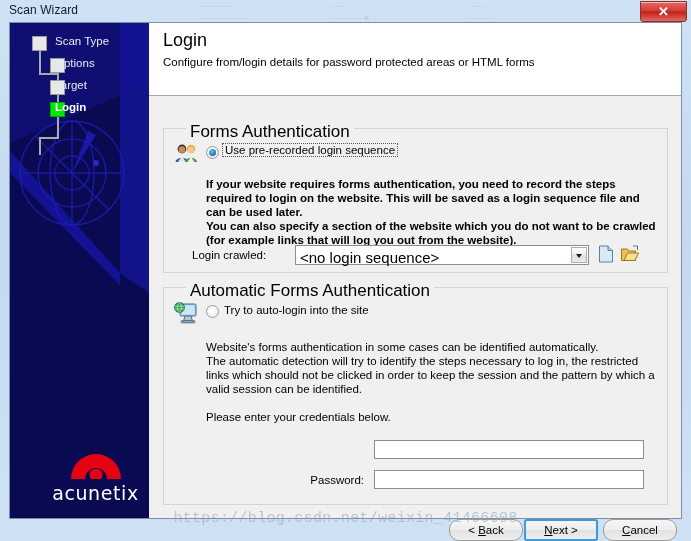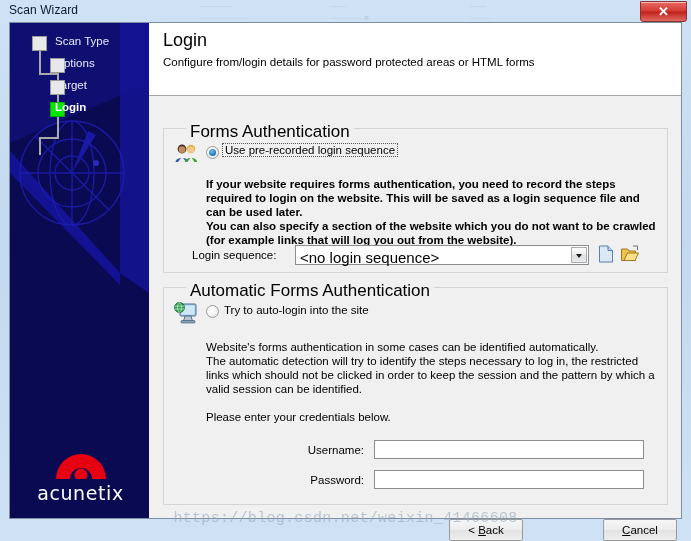--- a/index.html
+++ b/index.html
@@ -135,21 +135,21 @@
     font-weight: bold;
     color: #ffffff;
   }
   .connector {
     position: absolute;
     background: #a9a9a9;
   }
 
   .logo-wrap {
     position: absolute;
-    left: 1px;
+    left: 16px;
     bottom: 14px;
     width: 139px;
     text-align: center;
   }
   .logo-mark { display: block; margin: 0 auto 3px; }
   .logo-text {
     color: #ffffff;
     font-size: 19px;
     letter-spacing: .6px;
     font-family: "DejaVu Sans", sans-serif;
@@ -322,21 +322,21 @@
     width: 673px;
     height: 22px;
   }
   .btn {
     position: absolute;
     top: 0;
     width: 74px;
     height: 22px;
     background: linear-gradient(180deg, #f6f6f6 0%, #ededed 48%, #e2e2e2 52%, #eeeeee 100%);
     border: 1px solid #9a9a9a;
-    border-radius: 2px;
+    border-radius: 10px;
     box-sizing: border-box;
     font-family: "Liberation Sans", sans-serif;
     font-size: 11.5px;
     color: #000000;
     cursor: pointer;
     text-align: center;
     line-height: 20px;
     padding: 0;
   }
   .btn.default {
@@ -461,21 +461,21 @@
             <path d="M11 19 C11 13.8 23 13.8 23 19 Z" fill="#4a9b3f"></path>
             <path d="M13.5 19 L17 14 L20.5 19 Z" fill="#eef0ee"></path>
           </svg>
           <div class="radio checked"></div>
           <div class="radio-label focused">Use pre-recorded login sequence</div>
         </div>
 
         <div class="body-text" style="left:42px; top:48px; width:452px;font-weight:bold;">If your website requires forms authentication, you need to record the steps required to login on the website. This will be saved as a login sequence file and can be used later.
 You can also specify a section of the website which you do not want to be crawled (for example links that will log you out from the website).</div>
 
-        <div class="field-label" style="left:28px; top:120px; width:100px; text-align:left;">Login sequence:</div>
+        <div class="field-label" style="left:28px; top:120px; width:100px; text-align:left;">Login crawled:</div>
 
         <div class="combo" style="left:131px; top:116px; width:294px;">
           <div class="value">&lt;no login sequence&gt;</div>
           <div class="arrow-btn"></div>
         </div>
 
         <svg width="16" height="18" viewBox="0 0 16 18" style="position:absolute; left:434px; top:116px; cursor:pointer;">
           <path d="M1.5 1 L10 1 L14.5 5.5 L14.5 17 L1.5 17 Z" fill="#dbe9f7" stroke="#5b7fa6" stroke-width="1"></path>
           <path d="M10 1 L10 5.5 L14.5 5.5" fill="#b9d2ea" stroke="#5b7fa6" stroke-width="1"></path>
         </svg>
@@ -501,33 +501,35 @@
           </svg>
           <div class="radio"></div>
           <div class="radio-label">Try to auto-login into the site</div>
         </div>
 
         <div class="body-text" style="left:42px; top:52px; width:452px;">Website's forms authentication in some cases can be identified automatically.
 The automatic detection will try to identify the steps necessary to log in, the restricted links which should not be clicked in order to keep the session and the pattern by which a valid session can be identified.</div>
 
         <div class="body-text" style="left:42px; top:122px; width:452px;">Please enter your credentials below.</div>
 
-        <div class="field-label" style="left:20px; top:156px; width:180px; text-align:right;">Username:</div>
         <input class="textbox" type="text" style="left: 210px; top: 152px; width: 270px;" value="">
 
         <div class="field-label" style="left:20px; top:186px; width:180px; text-align:right;">Password:</div>
         <input class="textbox" type="password" style="left: 210px; top: 182px; width: 270px;" value="">
       </div>
 
     </div>
   </div>
 
   <div class="footer">
     <button class="btn" style="left:440px;">
       &lt; <span class="u">B</span>ack
+    </button>
+    <button class="btn default" style="left:515px;">
+      <span class="u">N</span>ext &gt;
     </button>
     <button class="btn" style="left:594px;">
       <span class="u">C</span>ancel
     </button>
   </div>
 
   <div class="watermark">https://blog.csdn.net/weixin_41466608</div>
 
 </div>
 

